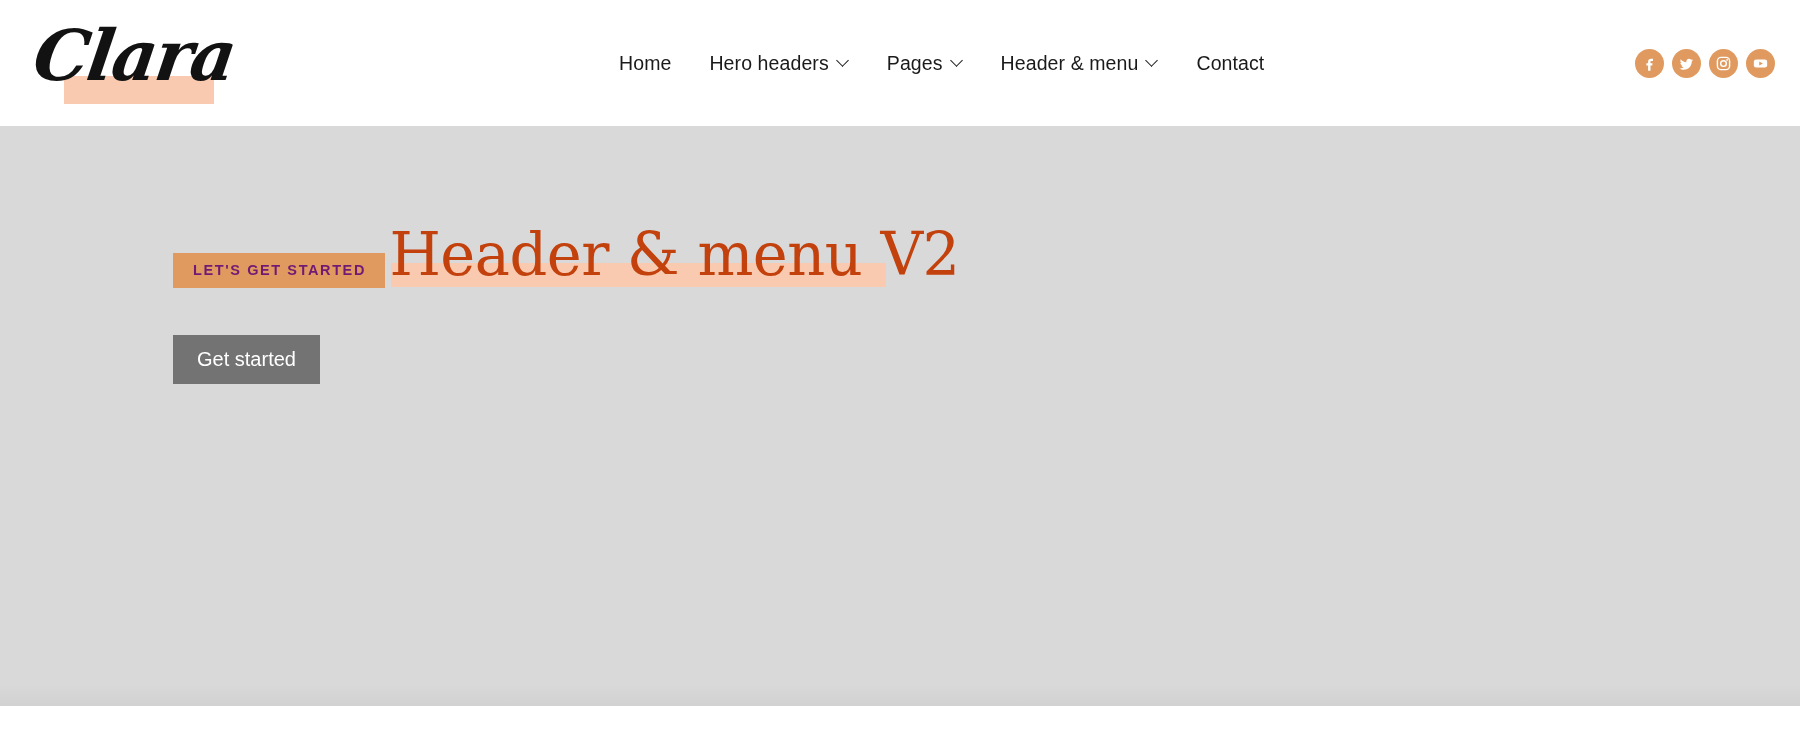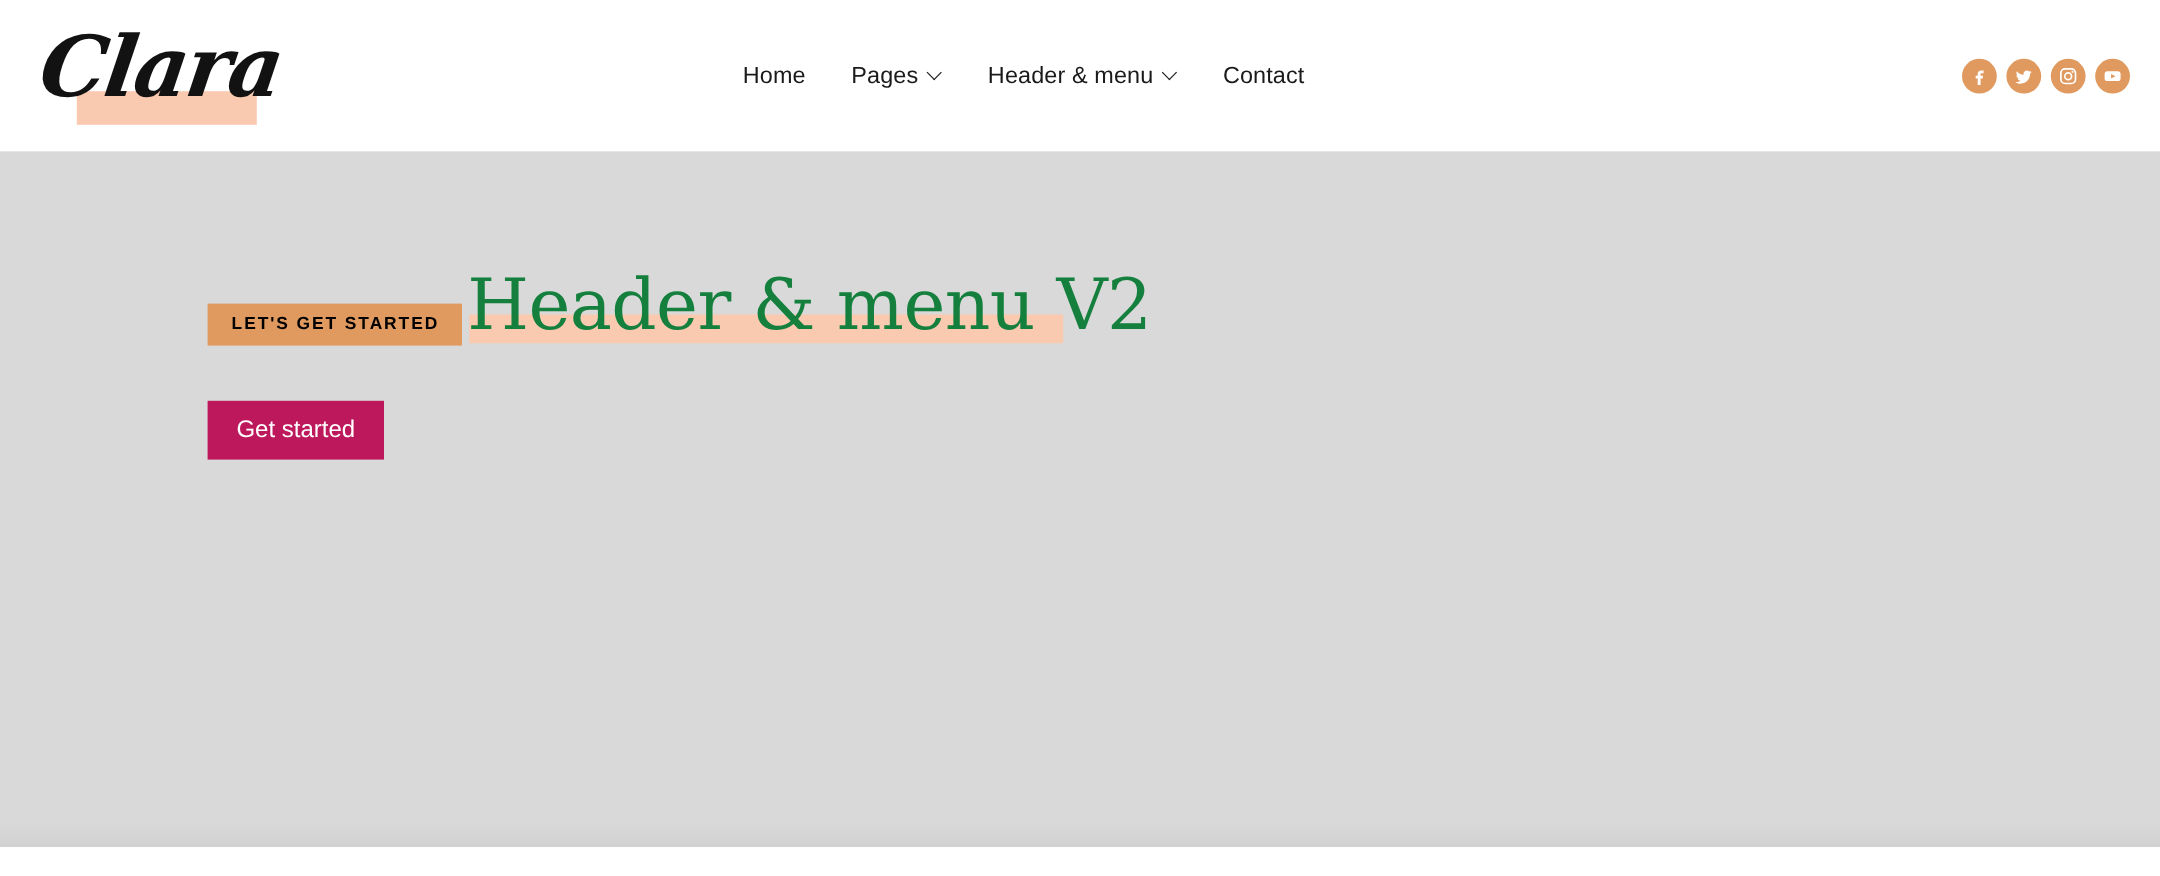--- a/index.html
+++ b/index.html
@@ -161,21 +161,21 @@
     left: 173px;
     top: 0;
     width: 900px;
     z-index: 5;
   }
 
   .eyebrow {
     display: inline-block;
     margin-top: 127px;
     background: #e09a5f;
-    color: #000000;
+    color: #701a75;
     font-size: 14.5px;
     font-weight: 700;
     letter-spacing: 1.6px;
     padding: 10px 19px 10px 20px;
     line-height: 1;
   }
 
   .hero-title-wrap {
     position: relative;
     margin-top: 22px;
@@ -190,38 +190,38 @@
     background: #f9cab0;
     z-index: 1;
   }
   .hero-title {
     position: relative;
     z-index: 2;
     font-family: "DejaVu Serif", serif;
     font-weight: 400;
     font-size: 59px;
     line-height: 72px;
-    color: #15803d;
+    color: #c2410c;
     letter-spacing: -0.5px;
     white-space: nowrap;
   }
 
   .hero-copy {
     margin-top: 46px;
     width: 660px;
     font-family: "Liberation Sans", sans-serif;
     font-size: 20px;
     line-height: 38px;
     color: #2f2f2f;
   }
 
   .hero-cta {
     display: inline-block;
     margin-top: 44px;
-    background: #be185d;
+    background: #737373;
     color: #ffffff;
     font-size: 20px;
     font-weight: 400;
     padding: 14px 24px 15px 24px;
     line-height: 1;
     border: none;
     cursor: pointer;
     font-family: "Liberation Sans", sans-serif;
   }
 
@@ -246,20 +246,24 @@
       <span class="brand-mark">Clara</span>
     </a>
 
     <nav class="main-nav">
 
       <div class="nav-item">
         <span class="nav-label">Home</span>
       </div>
 
 
+      <div class="nav-item">
+        <span class="nav-label">Hero headers</span>
+        <span class="chev"></span>
+      </div>
 
       <div class="nav-item">
         <span class="nav-label">Pages</span>
         <span class="chev"></span>
       </div>
 
       <div class="nav-item">
         <span class="nav-label">Header &amp; menu</span>
         <span class="chev"></span>
       </div>

